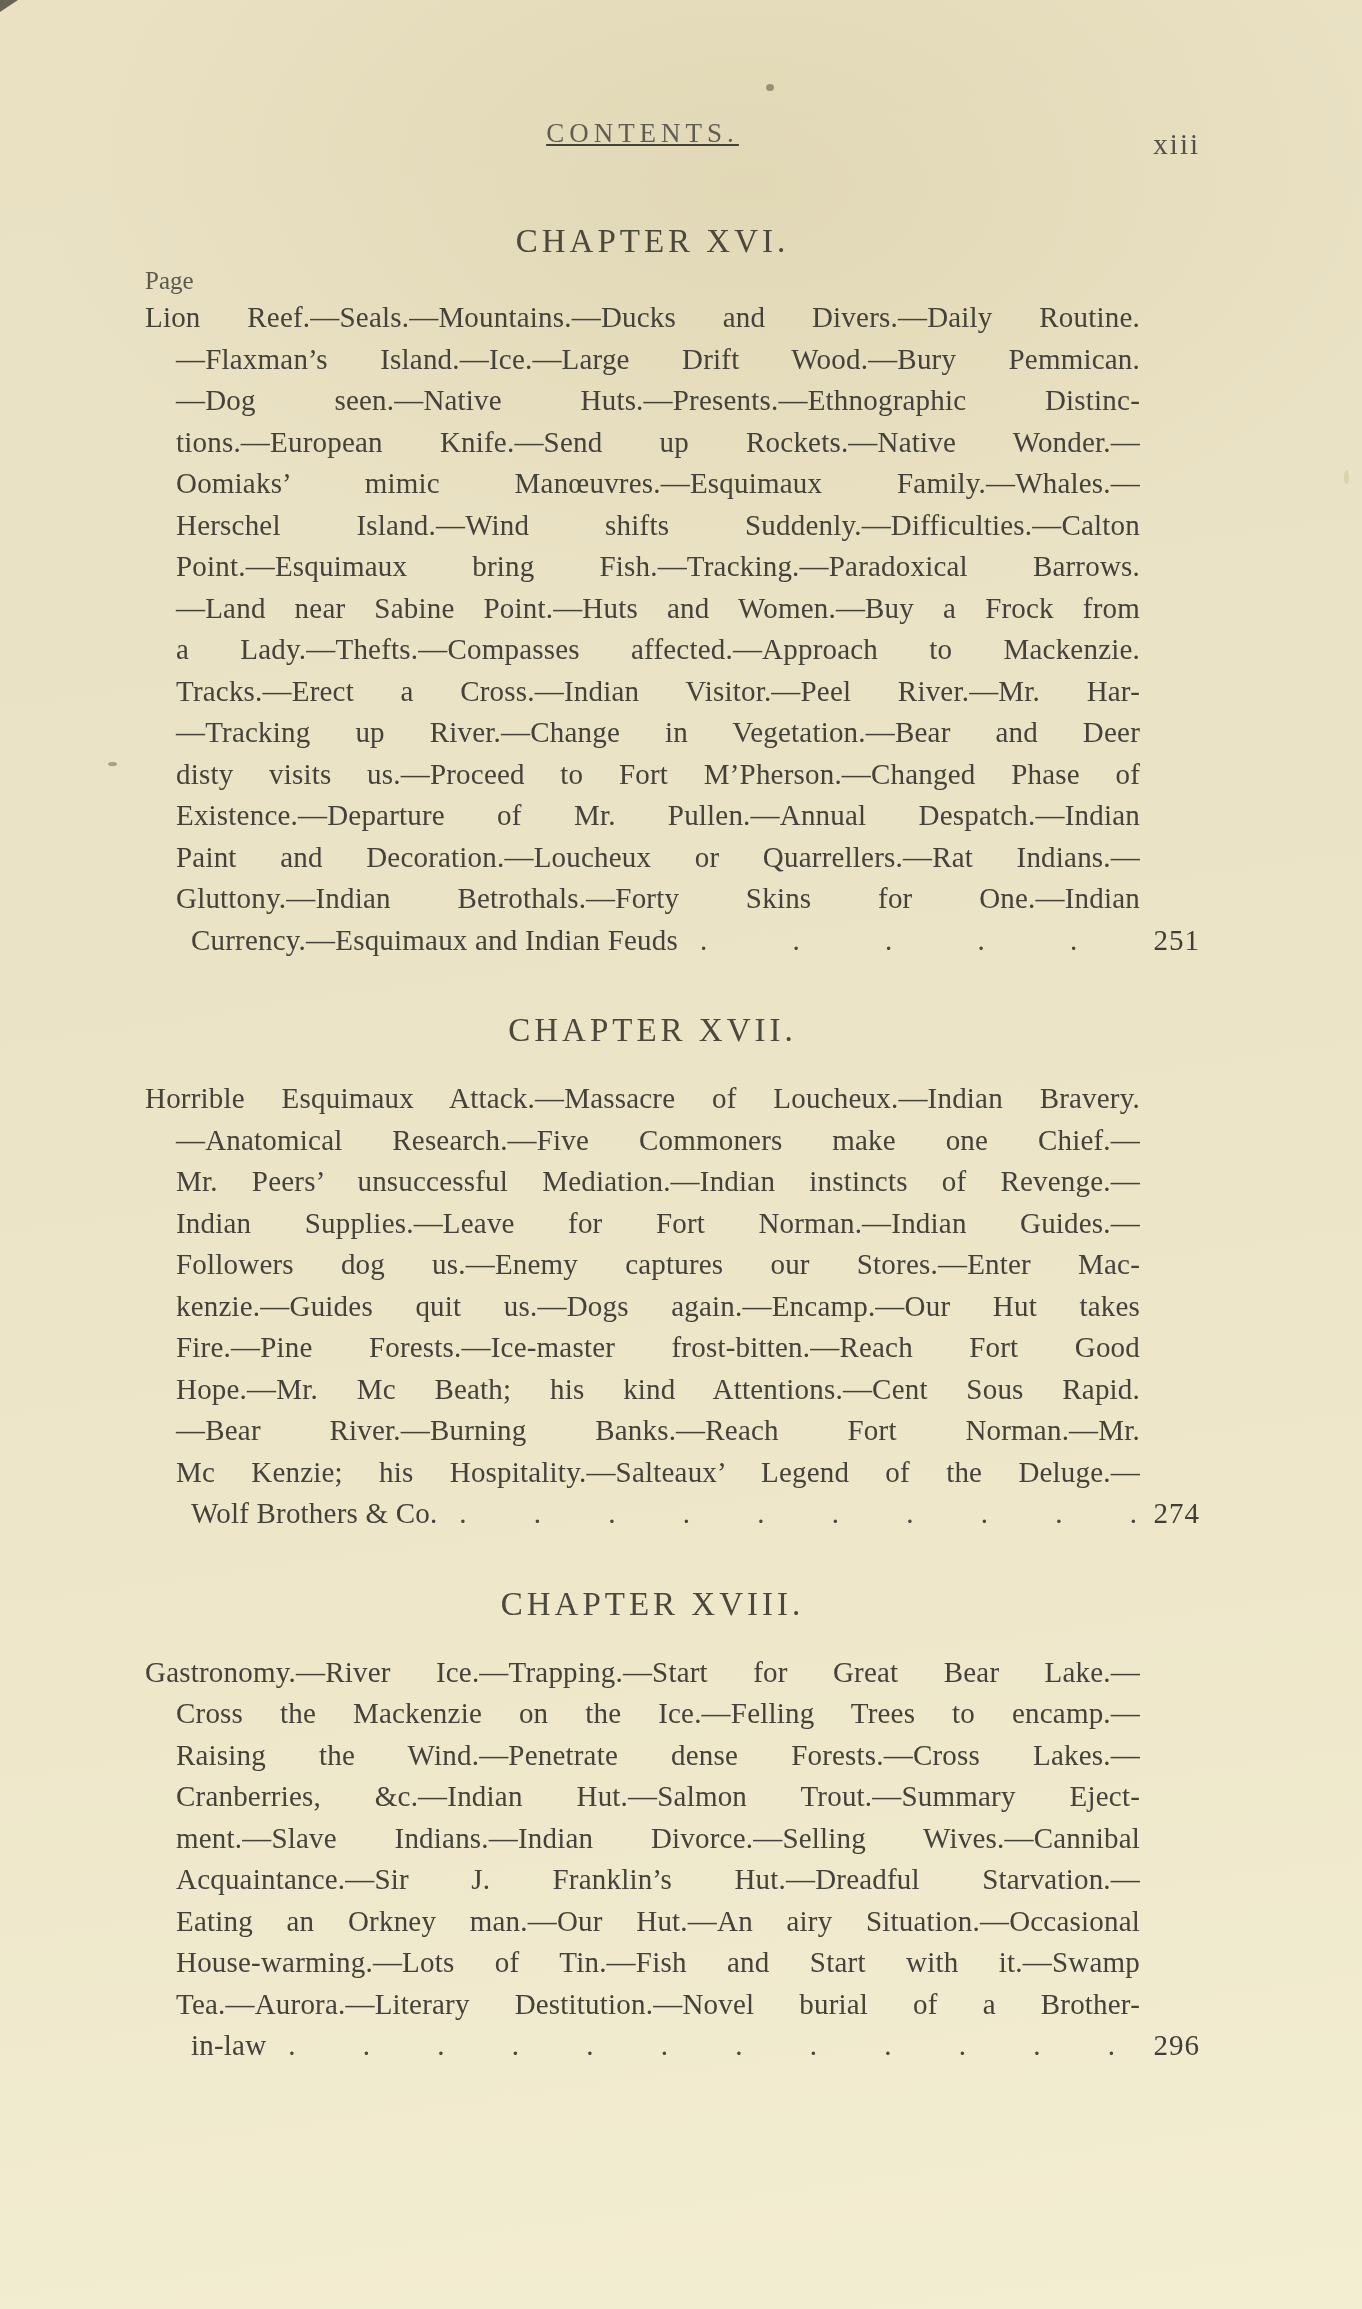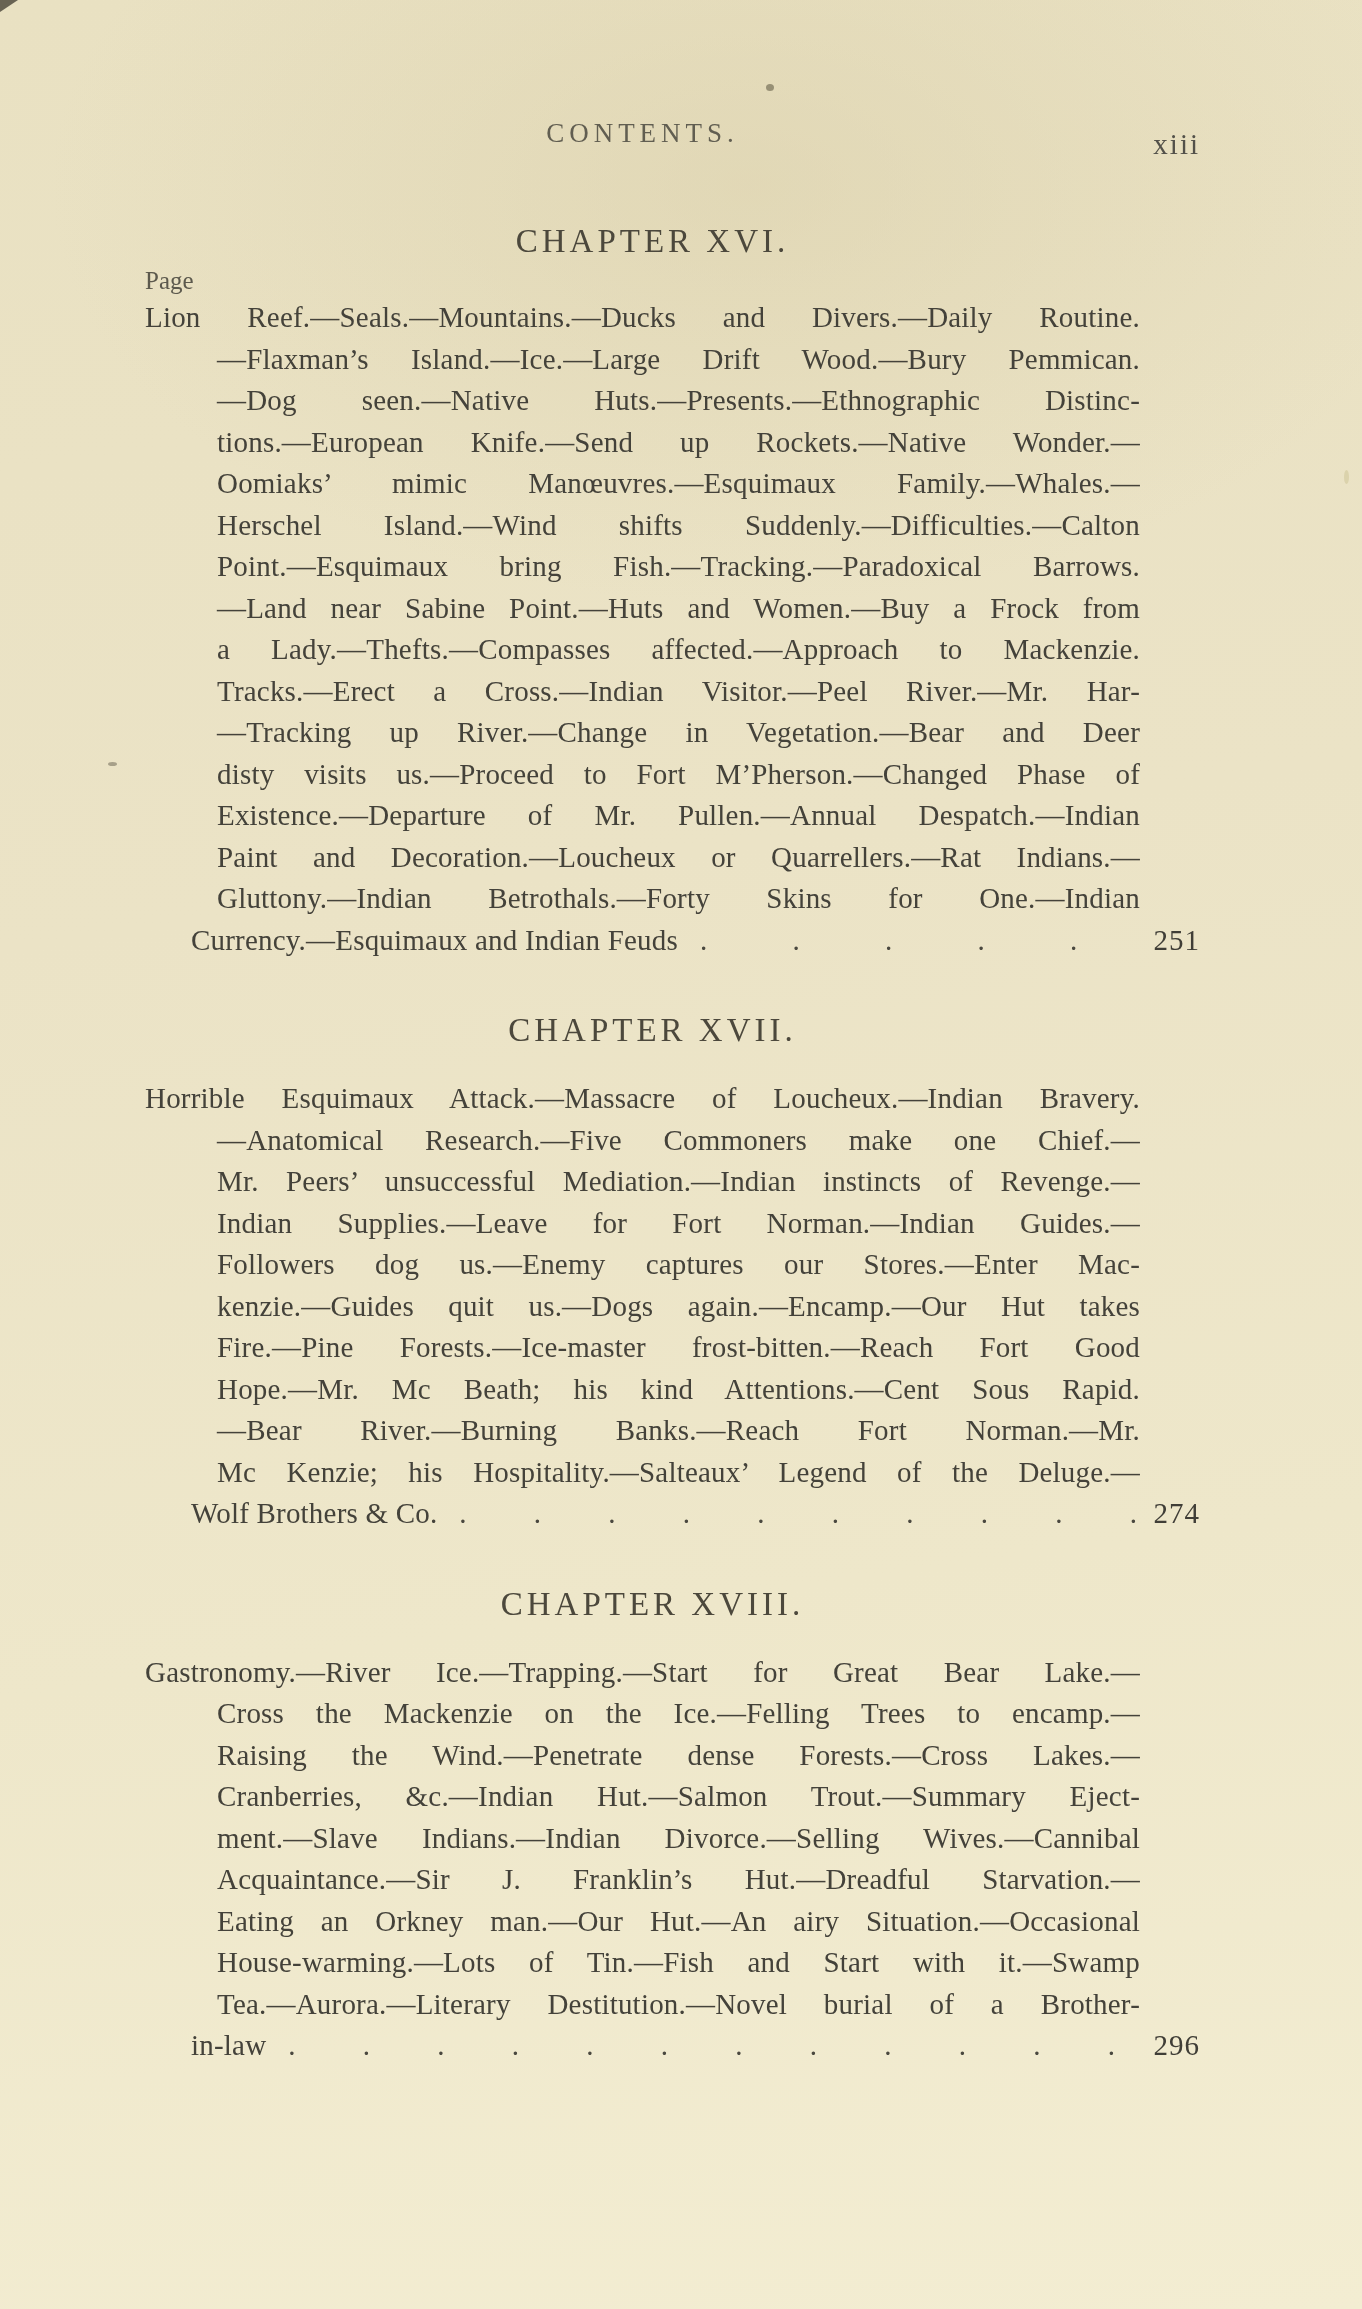--- a/index.html
+++ b/index.html
@@ -20,21 +20,21 @@
     width:0; height:0;
     border-top:12px solid #514c3f;
     border-right:18px solid transparent;
     opacity:.85;
   }
   .speck { position:absolute; border-radius:50%; }
   .speck-1 { left:766px; top:84px; width:8px; height:7px; background:#7d775f; opacity:.75; }
   .speck-2 { left:108px; top:762px; width:9px; height:4px; background:#6f6a58; opacity:.55; }
   .speck-3 { left:1344px; top:470px; width:5px; height:14px; background:#d9d0a9; opacity:.9; }
 
-  .page-header { position:relative; margin:118px 162px 16px 145px; height:40px; }
+  .page-header { position:relative; margin:118px 162px 16px 145px; height:40px;text-decoration:underline; }
   .running-title {
     text-align:center; margin-right:60px;
     font-size:27px; letter-spacing:5px; color:#615e51;
   }
   .folio { position:absolute; right:0; top:10px; font-size:29px; color:#53514a; letter-spacing:2px; }
 
   .toc { margin:0 162px 0 145px; }
   .chapter { margin-top:48px; }
   .chapter-xvi { margin-top:62px; }
   .chapter-heading {
@@ -46,21 +46,21 @@
     text-align:left; font-size:25px; color:#5c594d;
     margin-top:4px; height:28px; line-height:28px;
   }
   .no-label .chapter-body { margin-top:26px; }
 
   .chapter-body { margin-right:60px; font-size:29px; line-height:41.5px; margin-top:2px; }
   .toc-line {
     text-align:justify; text-align-last:justify;
     letter-spacing:.2px; word-spacing:1.5px; white-space:nowrap;
   }
-  .chapter-body .toc-line:not(:first-child) { margin-left:72px; }
+  .chapter-body .toc-line:not(:first-child) { margin-left:31px; }
 
   .final-line {
     display:flex; align-items:center;
     margin-left:46px; font-size:29px; line-height:41.5px;
   }
   .final-text { white-space:nowrap; letter-spacing:.2px; }
   .dots {
     flex:1; overflow:hidden; white-space:nowrap;
     word-spacing:60px; padding-left:22px; color:#4a483f;
   }

